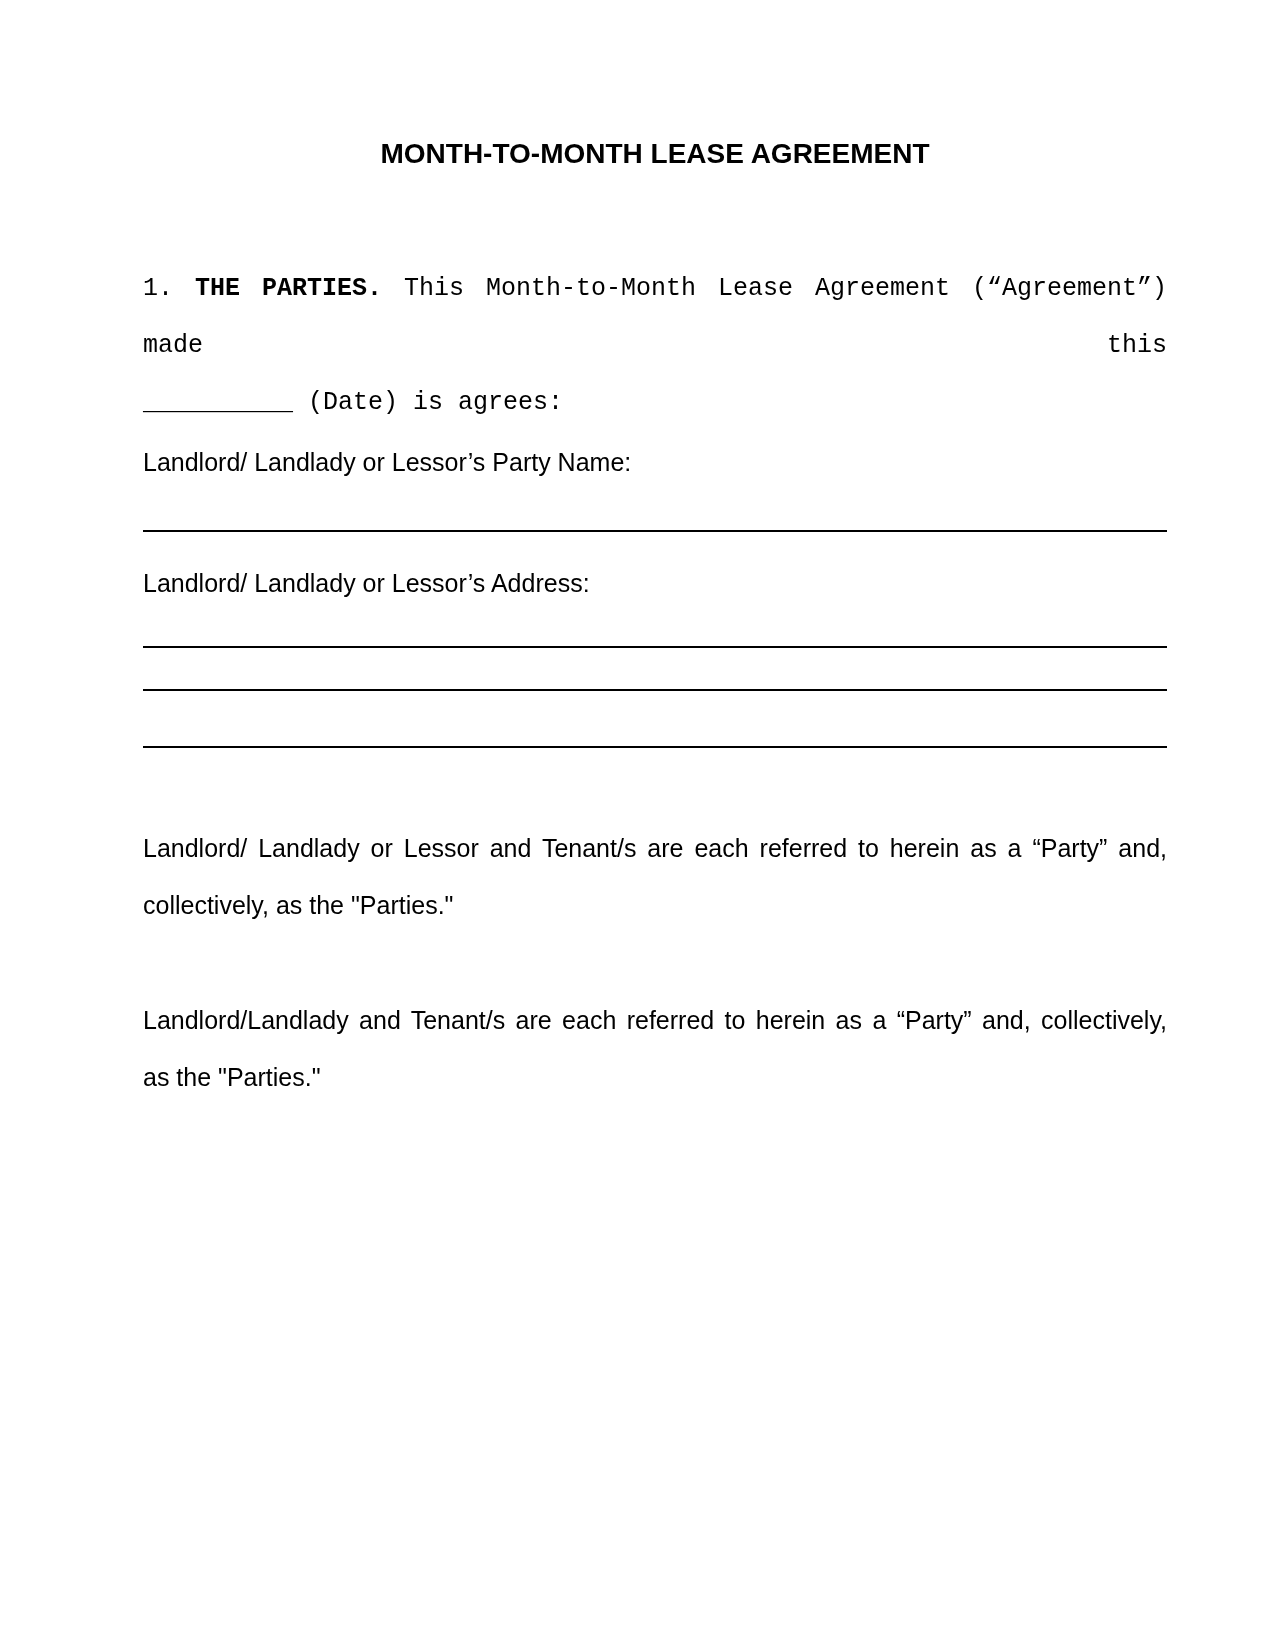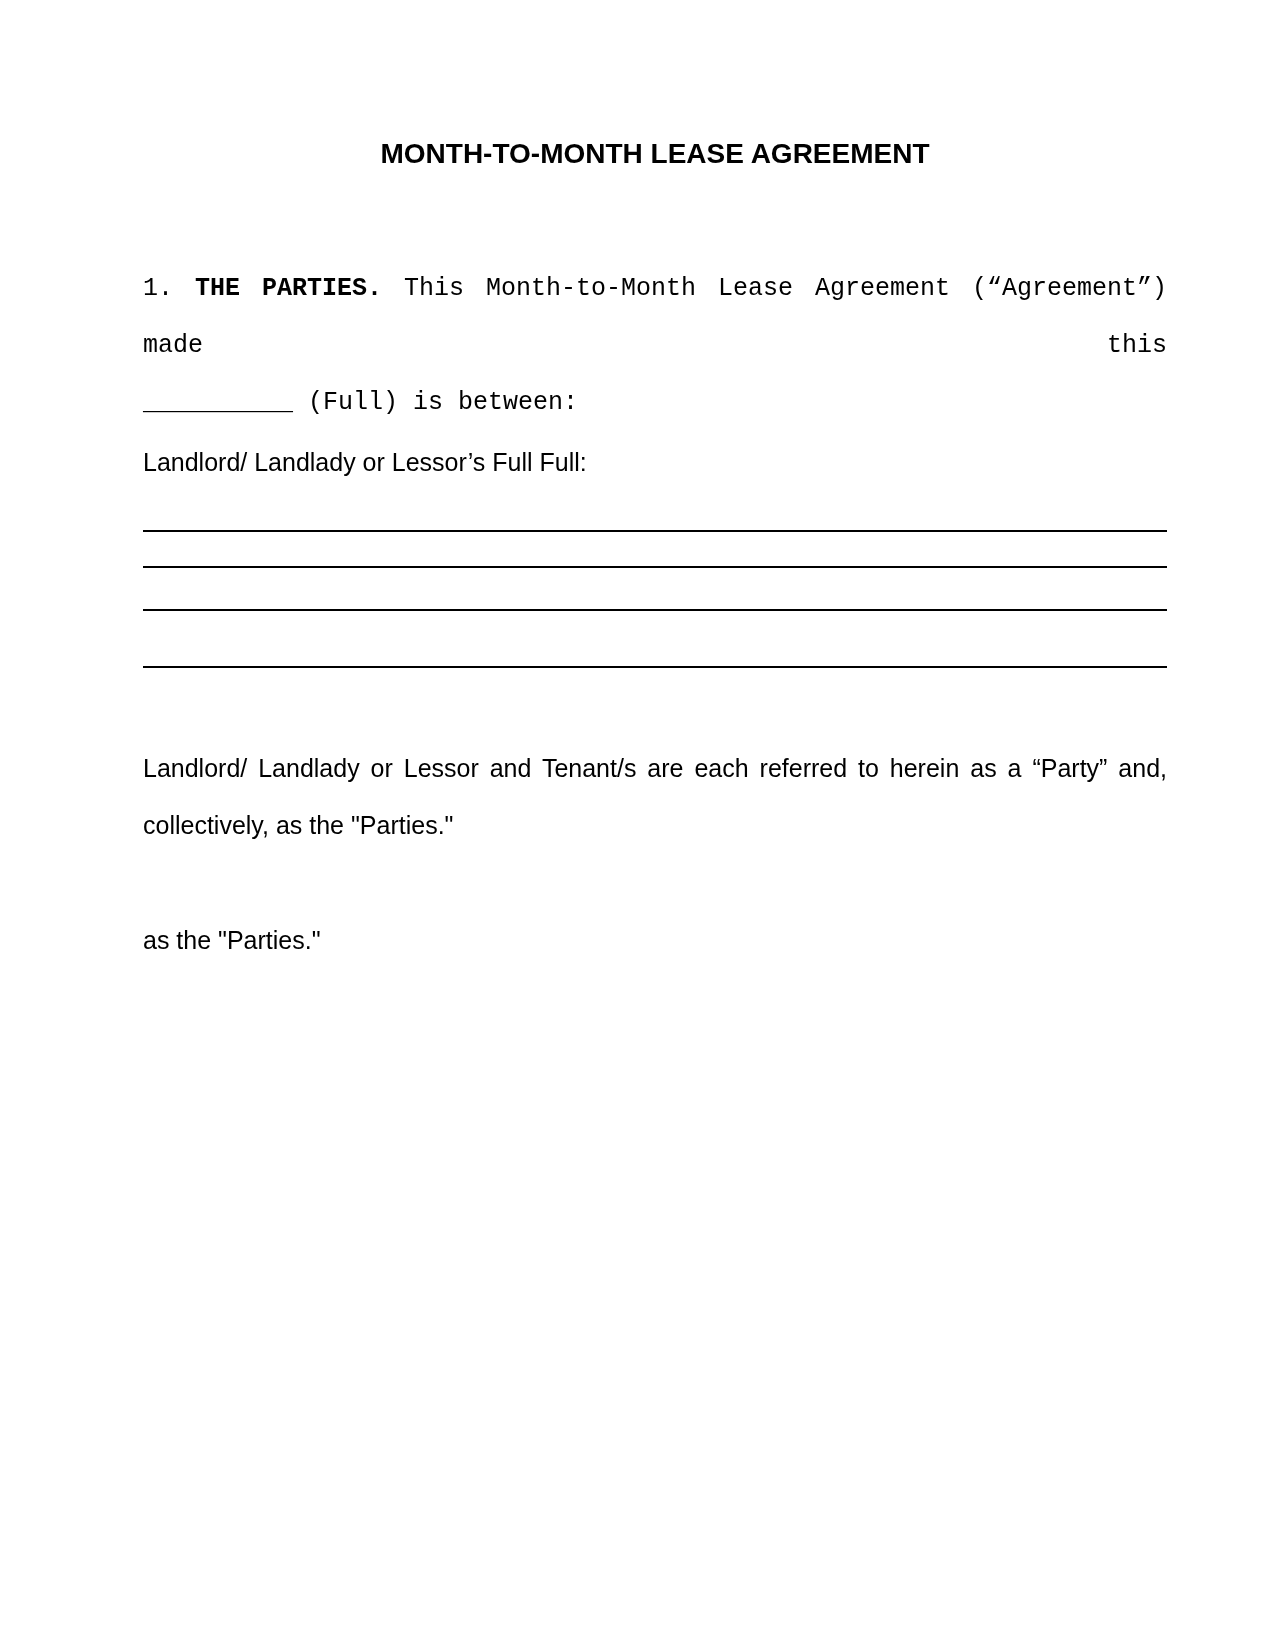--- a/index.html
+++ b/index.html
@@ -50,39 +50,41 @@
 </style>
 </head>
 <body>
 
 <div class="page">
 
   <h1 class="doc-title">MONTH-TO-MONTH LEASE AGREEMENT</h1>
 
   <div class="para p-intro">
     <div class="jline"><span>1.</span> <span class="b">THE PARTIES.</span> <span>This Month-to-Month Lease Agreement (“Agreement”) made this</span></div>
-    <div class="jline last"><span>__________</span> <span>(Full) is between:</span></div>
+    <div class="jline last"><span>__________</span> <span>(Date) is agrees:</span></div>
   </div>
 
-  <div class="para leftline lbl-name">Landlord/ Landlady or Lessor’s Full Full:</div>
+  <div class="para leftline lbl-name">Landlord/ Landlady or Lessor’s Party Name:</div>
 
   <div class="fill-line line-a"></div>
 
+  <div class="para leftline lbl-addr">Landlord/ Landlady or Lessor’s Address:</div>
 
   <div class="fill-line line-b"></div>
 
 
 
   <div class="fill-line line-c"></div>
 
   <div class="fill-line line-d"></div>
 
   <div class="para p-ref">
     <div class="jline">Landlord/ Landlady or Lessor and Tenant/s are each referred to herein as a “Party” and,</div>
     <div class="jline last">collectively, as the "Parties."</div>
   </div>
 
 
   <div class="para p-ref2">
+    <div class="jline">Landlord/Landlady and Tenant/s are each referred to herein as a “Party” and, collectively,</div>
     <div class="jline last">as the "Parties."</div>
   </div>
 
 </div>
 
 </body></html>

